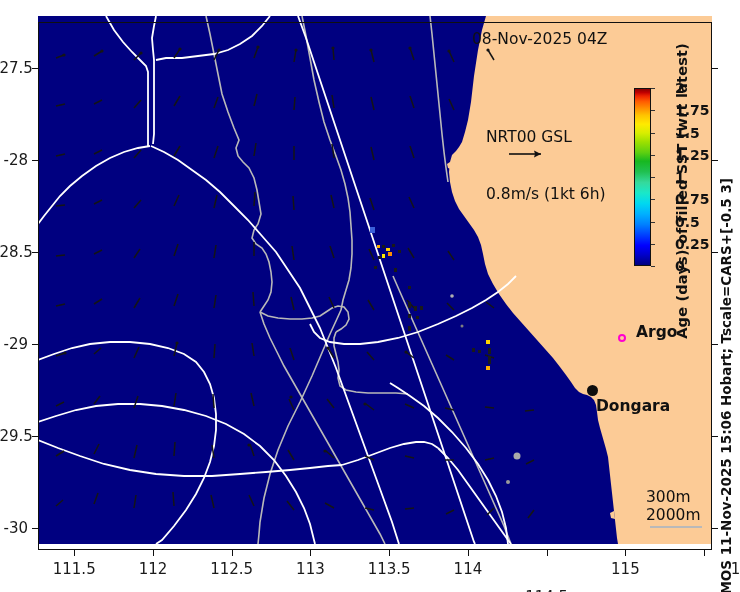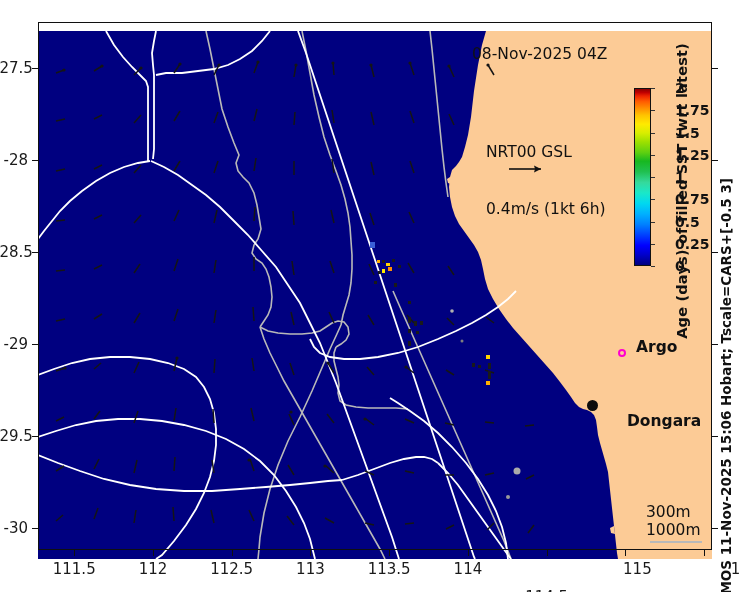--- a/index.html
+++ b/index.html
@@ -8,21 +8,21 @@
     background:#ffffff;
     font-family:"DejaVu Sans","Liberation Sans",sans-serif;
     overflow:hidden;
     position:relative;
   }
   #root{position:absolute;left:0;top:0;width:740px;height:592px;}
 
   
   .plot{
     position:absolute;
-    left:38px;top:31px;
+    left:38px;top:16px;
     width:674px;height:528px;
     background:#000080;
     overflow:hidden;
   }
   .plot-border{
     position:absolute;left:38px;top:22px;width:674px;height:528px;
     border:1px solid #101010;box-sizing:border-box;pointer-events:none;
   }
 
   
@@ -79,21 +79,21 @@
     white-space:nowrap;letter-spacing:.2px;
   }
 
   
   .anno{position:absolute;color:#111;white-space:pre;}
   #stamp-date{left:434px;top:14px;font-size:15.5px;}
   #nrt-block{left:448px;top:74px;font-size:15.5px;line-height:19px;}
   #arrow-ref{position:absolute;left:470px;top:132px;width:40px;height:12px;}
 
   #argo-label{left:598px;top:307px;font-size:15.5px;font-weight:bold;}
-  #dongara-label{left:558px;top:381px;font-size:15.5px;font-weight:bold;padding-left:31px;}
+  #dongara-label{left:558px;top:381px;font-size:15.5px;font-weight:bold;}
   .argo-dot{
     position:absolute;left:580px;top:318px;width:8px;height:8px;
     border:2px solid #ff00d0;border-radius:50%;box-sizing:border-box;background:transparent;
   }
   .dongara-dot{
     position:absolute;left:549px;top:369px;width:11px;height:11px;
     border-radius:50%;background:#0d0d0d;
   }
 
   #depth-legend{
@@ -386,36 +386,36 @@
         <circle cx="414" cy="280" r="1.8" fill="#b0b0b0"></circle>
         <circle cx="479" cy="440" r="3.5" fill="#aaaaaa"></circle>
         <circle cx="470" cy="466" r="2" fill="#9a9a9a"></circle>
       </g>
     </svg>
 
     <div class="anno" id="stamp-date">08-Nov-2025 04Z</div>
 
     <div class="anno" id="nrt-block">
       <div>NRT00 GSL</div>
-      <div>0.4m/s (1kt 6h)</div>
+      <div>0.8m/s (1kt 6h)</div>
     </div>
     <svg id="arrow-ref" viewBox="0 0 40 12">
       <line x1="1" y1="6" x2="33" y2="6" stroke="#111" stroke-width="1.6"></line>
       <path d="M 33,6 L 26,2.5 L 27,6 L 26,9.5 Z" fill="#111"></path>
     </svg>
 
     <div class="argo-dot"></div>
     <div class="anno" id="argo-label">Argo</div>
 
     <div class="dongara-dot"></div>
     <div class="anno" id="dongara-label">Dongara</div>
 
     <div id="depth-legend">
       <div>300m</div>
-      <div>1000m</div>
+      <div>2000m</div>
     </div>
     <div id="depth-rule"></div>
   </div>
   <div class="plot-border"></div>
 
   <div id="colorbar-group">
     <div class="cbar"></div>
     <div class="cbar-ticks" id="cbar-ticks">
         <div class="cb-tick" style="top: 178px;"></div>
         <div class="cb-lab" style="top: 178px;">0</div>
@@ -448,21 +448,21 @@
       <div class="xlab" style="left: 231.696px; top: 560px;">112.5</div>
       <div class="tick tick-x" style="left: 310.435px; top: 550px;"></div>
       <div class="xlab" style="left: 310.435px; top: 560px;">113</div>
       <div class="tick tick-x" style="left: 389.173px; top: 550px;"></div>
       <div class="xlab" style="left: 389.173px; top: 560px;">113.5</div>
       <div class="tick tick-x" style="left: 467.911px; top: 550px;"></div>
       <div class="xlab" style="left: 467.911px; top: 560px;">114</div>
       <div class="tick tick-x" style="left: 546.65px; top: 550px;"></div>
       <div class="xlab" style="left: 546.65px; top: 560px; margin-top: 28px;">114.5</div>
       <div class="tick tick-x" style="left: 625.388px; top: 550px;"></div>
-      <div class="xlab" style="left: 625.388px; top: 560px; margin-left: 12px;">115</div>
+      <div class="xlab" style="left: 625.388px; top: 560px;">115</div>
       <div class="tick tick-x" style="left: 704.126px; top: 550px;"></div>
       <div class="xlab" style="left: 704.126px; top: 560px; margin-left: 48px;">115.5</div>
     </div>
   <div class="ylabels" id="y-axis">
       <div class="tick tick-y" style="left: 32px; top: 67.993px;"></div>
       <div class="ylab" style="left: -6px; width: 34px; top: 67.993px;">-27.5</div>
       <div class="tick tick-y" style="left: 32px; top: 159.979px;"></div>
       <div class="ylab" style="left: -6px; width: 34px; top: 159.979px;">-28</div>
       <div class="tick tick-y" style="left: 32px; top: 251.965px;"></div>
       <div class="ylab" style="left: -6px; width: 34px; top: 251.965px;">-28.5</div>

